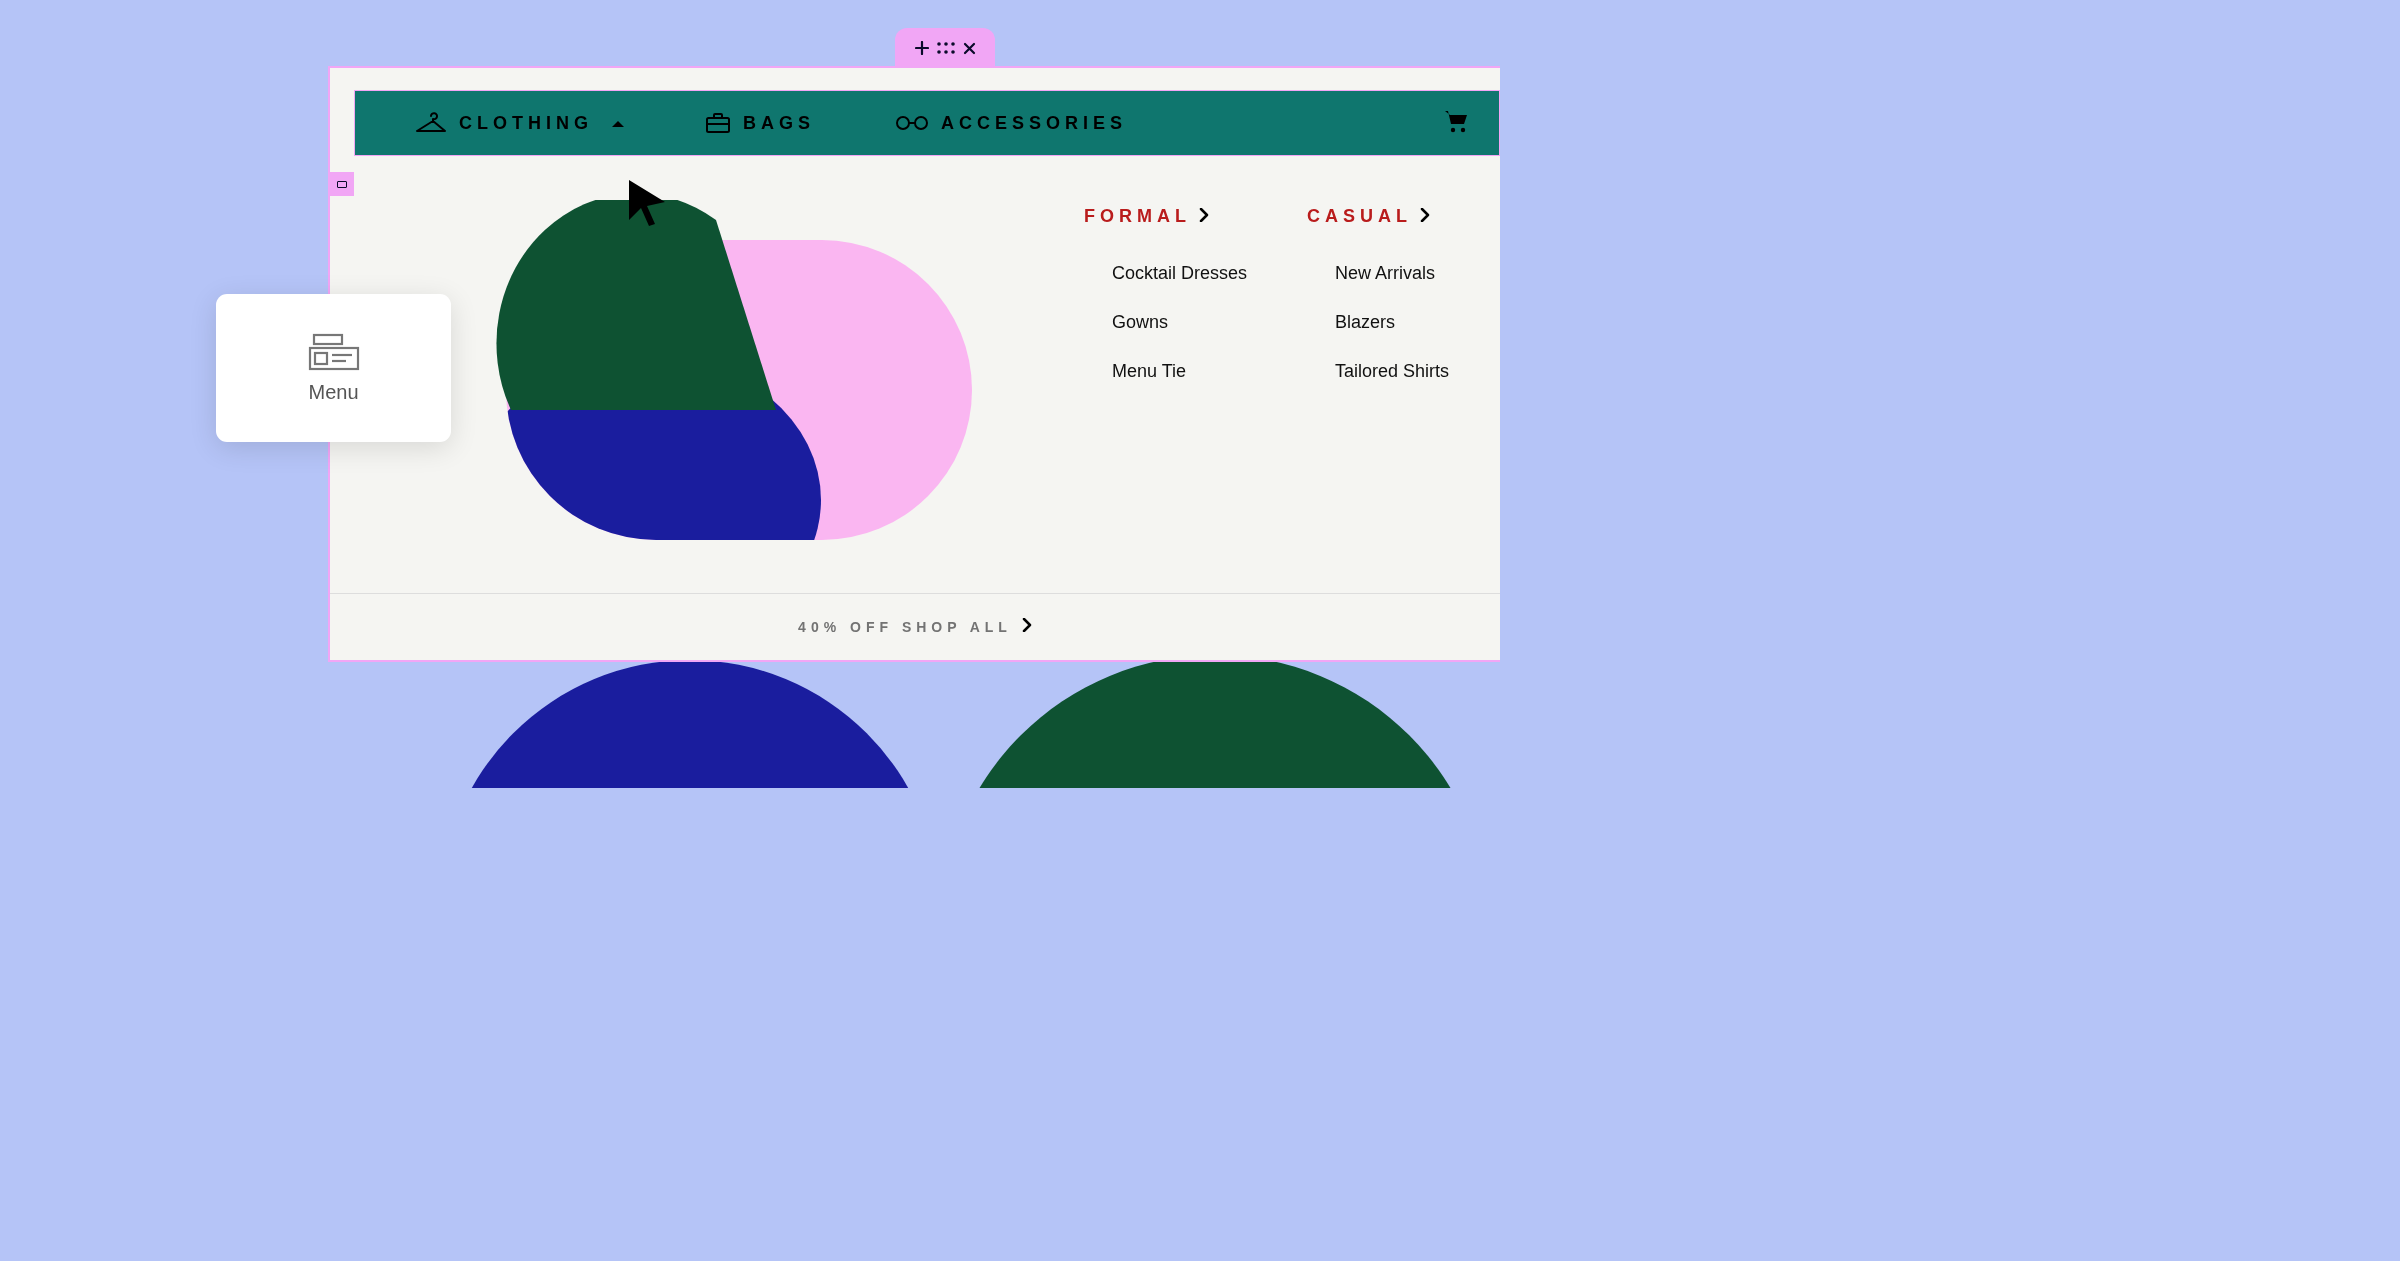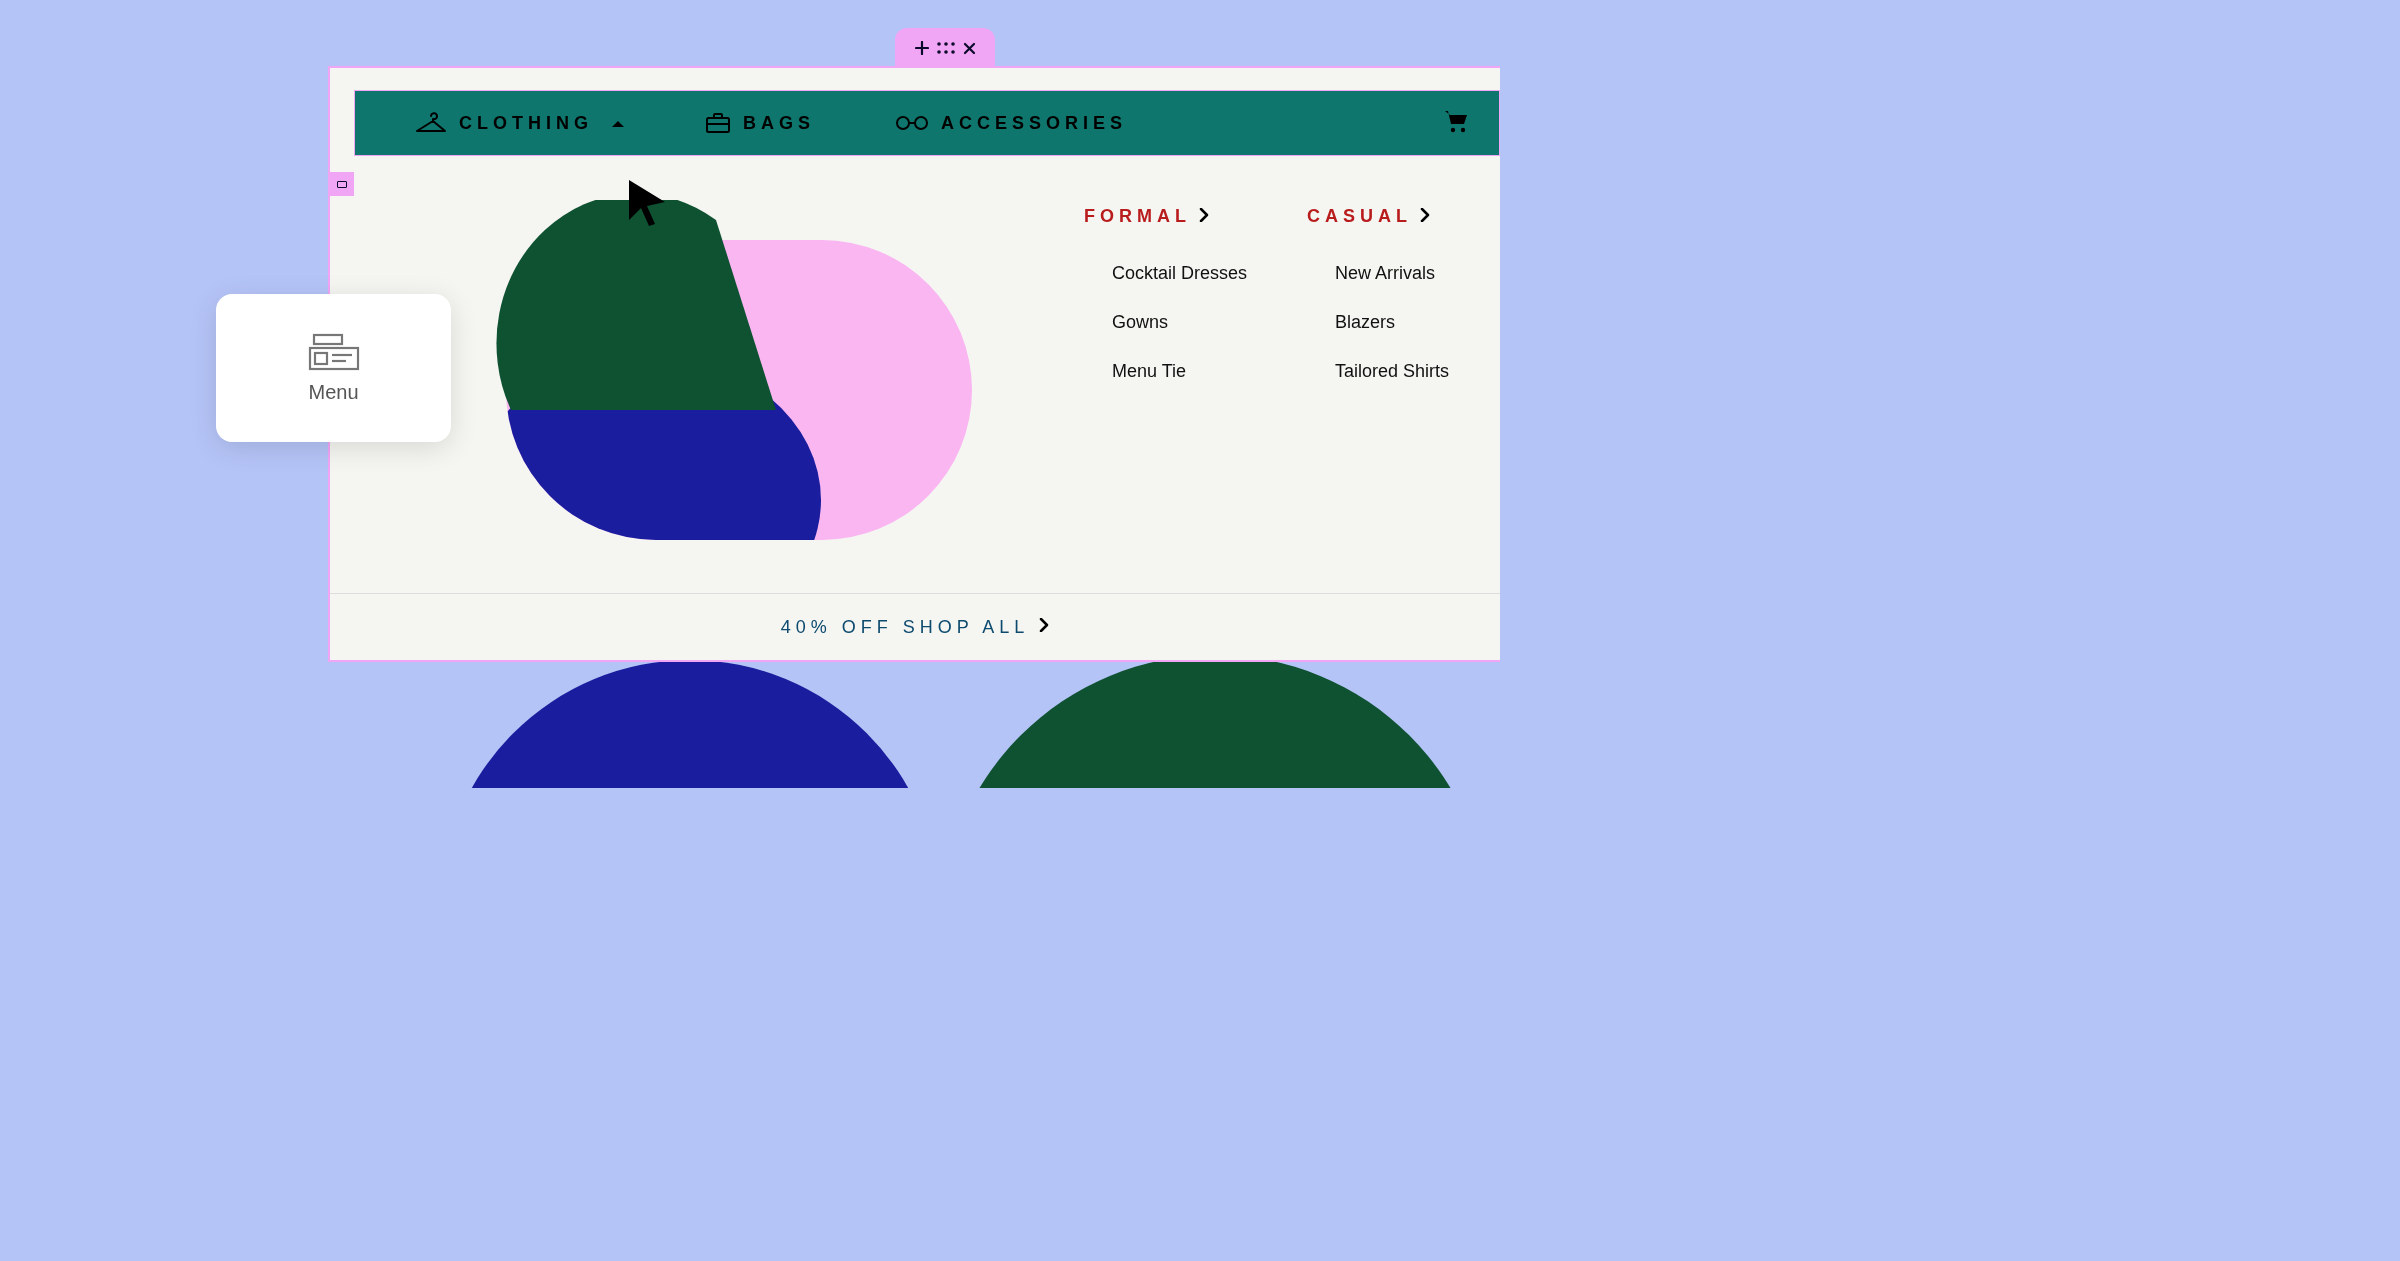--- a/index.html
+++ b/index.html
@@ -172,44 +172,44 @@
       bottom: 0;
       height: 67px;
       border-top: 1px solid #ddd;
       display: flex;
       align-items: center;
       justify-content: center;
       gap: 10px;
       background: #f5f5f2;
     }
     .banner-text {
-      font-weight: 400;
+      font-weight: 700;
       letter-spacing: 5px;
-      font-size: 18px;
-      color: #0c4a6e;
+      font-size: 14px;
+      color: #737373;
     }
 
     
     .cursor {
       position: absolute;
       left: 625px;
       top: 178px;
       z-index: 30;
       pointer-events: none;
     }
 
     
     .block-panel {
       position: absolute;
       left: 216px;
       top: 294px;
       width: 235px;
       height: 148px;
       background: #fff;
-      border-radius: 16px;
+      border-radius: 11px;
       box-shadow: 0 6px 28px rgba(0,0,0,0.12);
       display: flex;
       flex-direction: column;
       align-items: center;
       justify-content: center;
       gap: 6px;
       z-index: 40;
     }
     .block-panel-label {
       color: #555;

